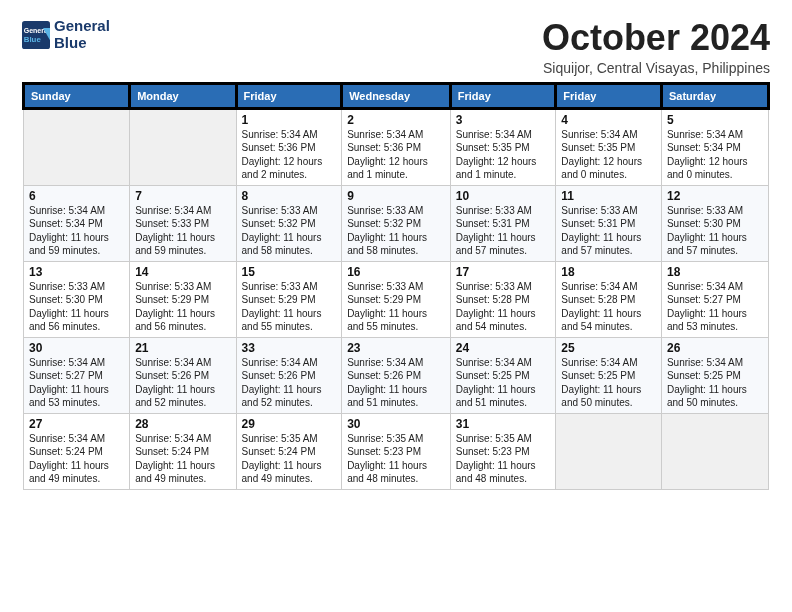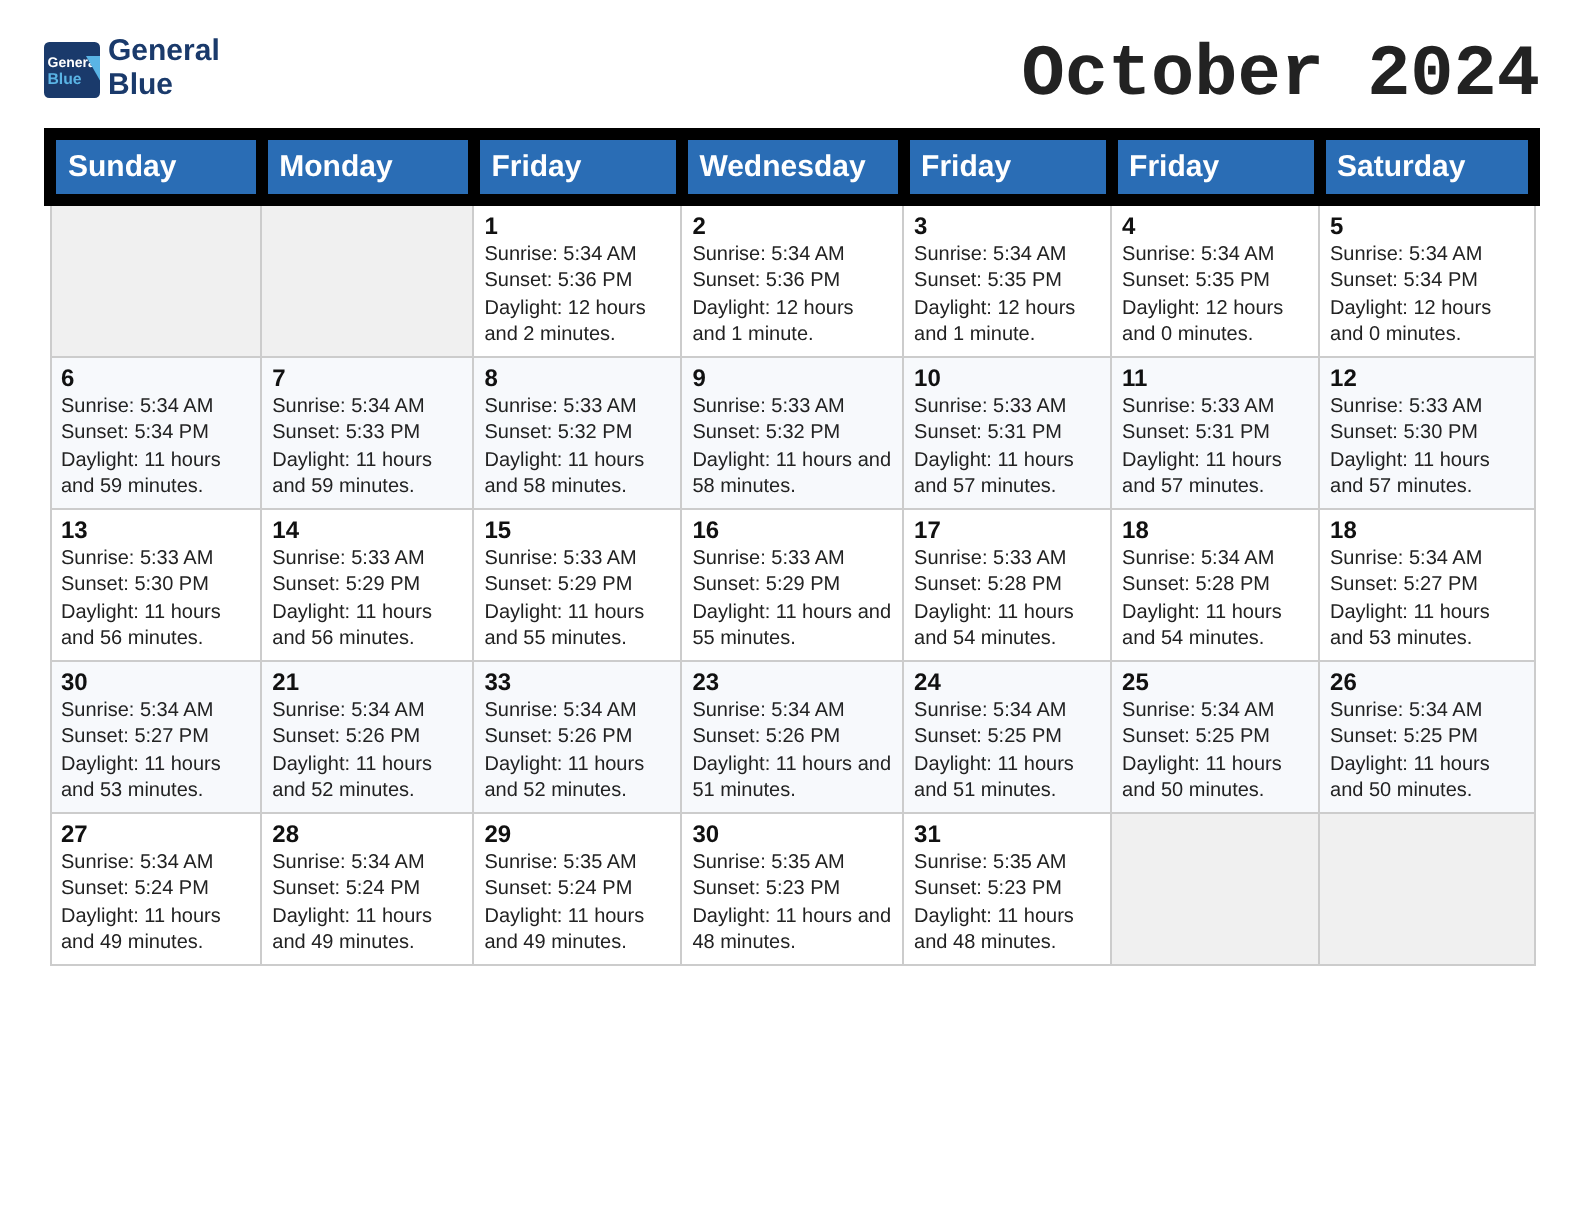--- a/index.html
+++ b/index.html
@@ -38,40 +38,39 @@
       height: 28px;
     }
     .title-block {
       text-align: right;
     }
     .month-title {
       font-size: 36px;
       font-weight: bold;
       color: #222;
       line-height: 1.1;
-      font-family: Liberation Mono, monospace;
     }
     .location-title {
       font-size: 14px;
       color: #444;
       margin-top: 2px;
     }
     .calendar {
       width: 100%;
       border-collapse: collapse;
       font-size: 10.5px;
     }
     .calendar th {
       background: #2a6db5;
       color: #fff;
       text-align: left;
       padding: 5px 6px;
-      font-size: 15px;
-      font-weight: bold;
-      border: 6px solid #000000;
+      font-size: 11px;
+      font-weight: bold;
+      border: 3px solid #000000;
     }
     .calendar td {
       border: 1px solid #ccc;
       vertical-align: top;
       padding: 3px 5px;
       width: 113px;
       min-height: 72px;
       height: 72px;
       background: #fff;
     }
@@ -108,20 +107,21 @@
         <text x="2" y="24" fill="#5ab4e5" font-size="9" font-family="Arial" font-weight="bold">Blue</text>
         <polygon points="24,8 32,8 32,22" fill="#5ab4e5"></polygon>
       </svg>
       <div class="logo-text">
         <div>General</div>
         <div>Blue</div>
       </div>
     </div>
     <div class="title-block">
       <div class="month-title">October 2024</div>
+      <div class="location-title">Siquijor, Central Visayas, Philippines</div>
     </div>
   </div>
 
   <table class="calendar">
     <thead>
       <tr>
       <th>Sunday</th>
           <th>Monday</th>
           <th>Friday</th>
           <th>Wednesday</th>

